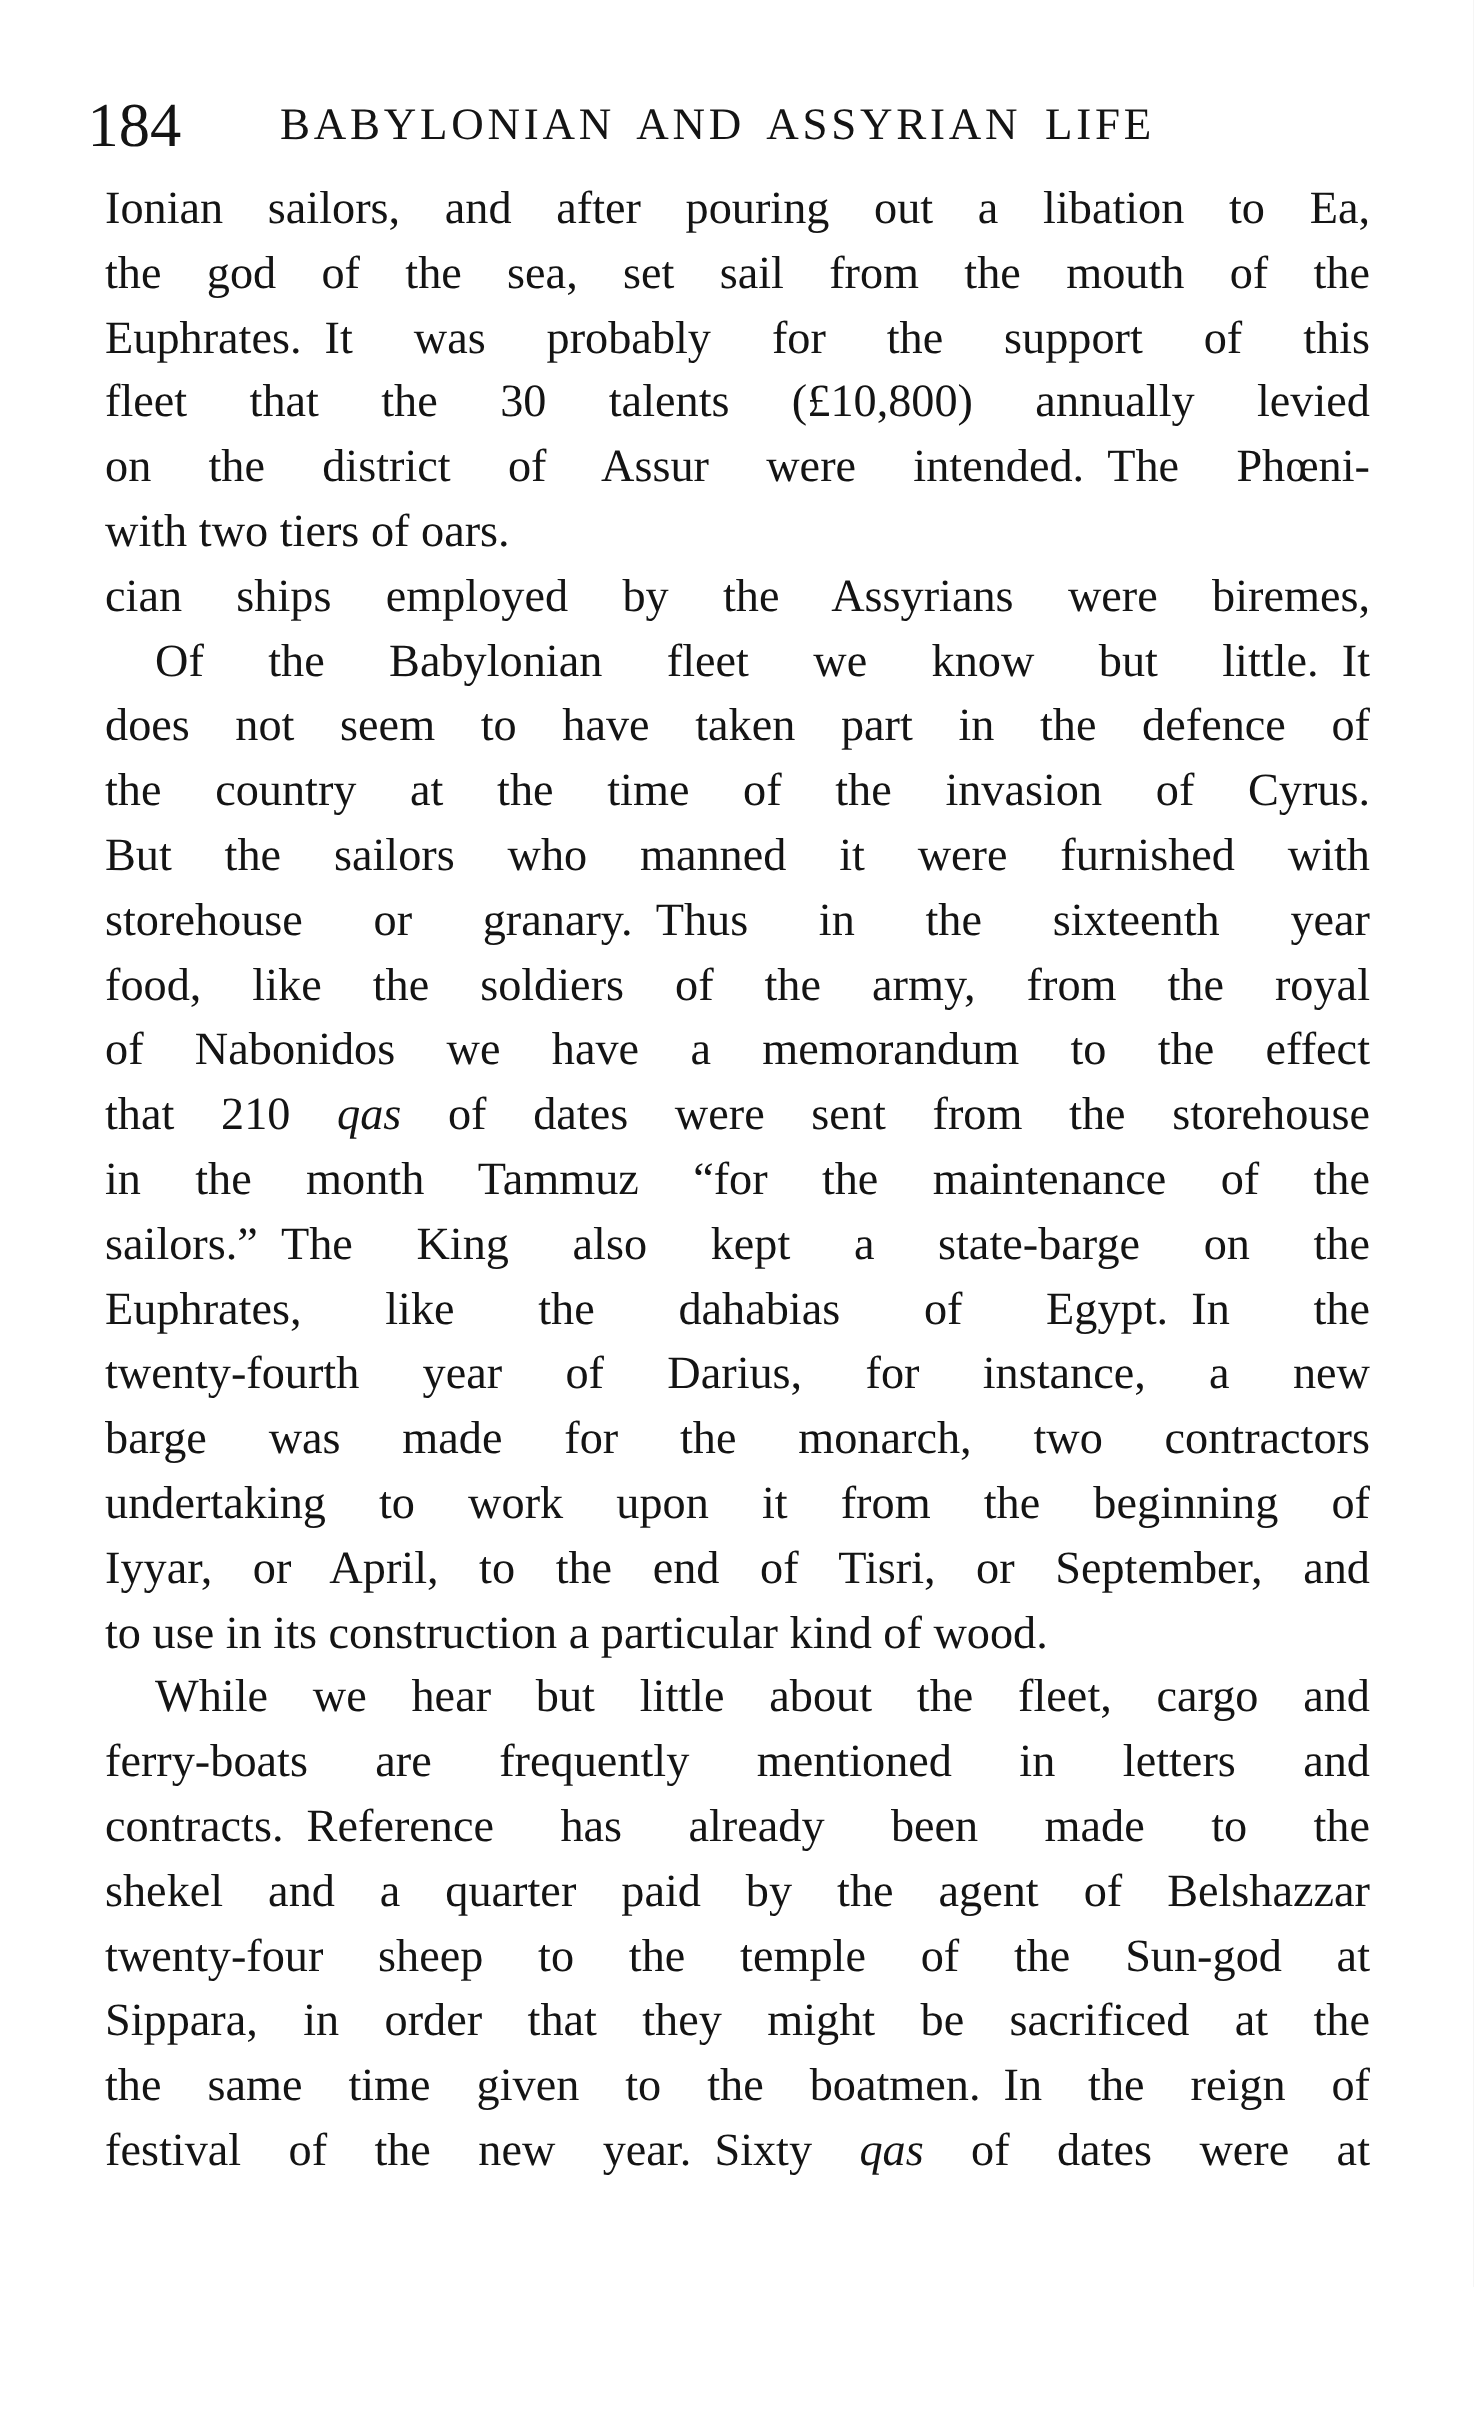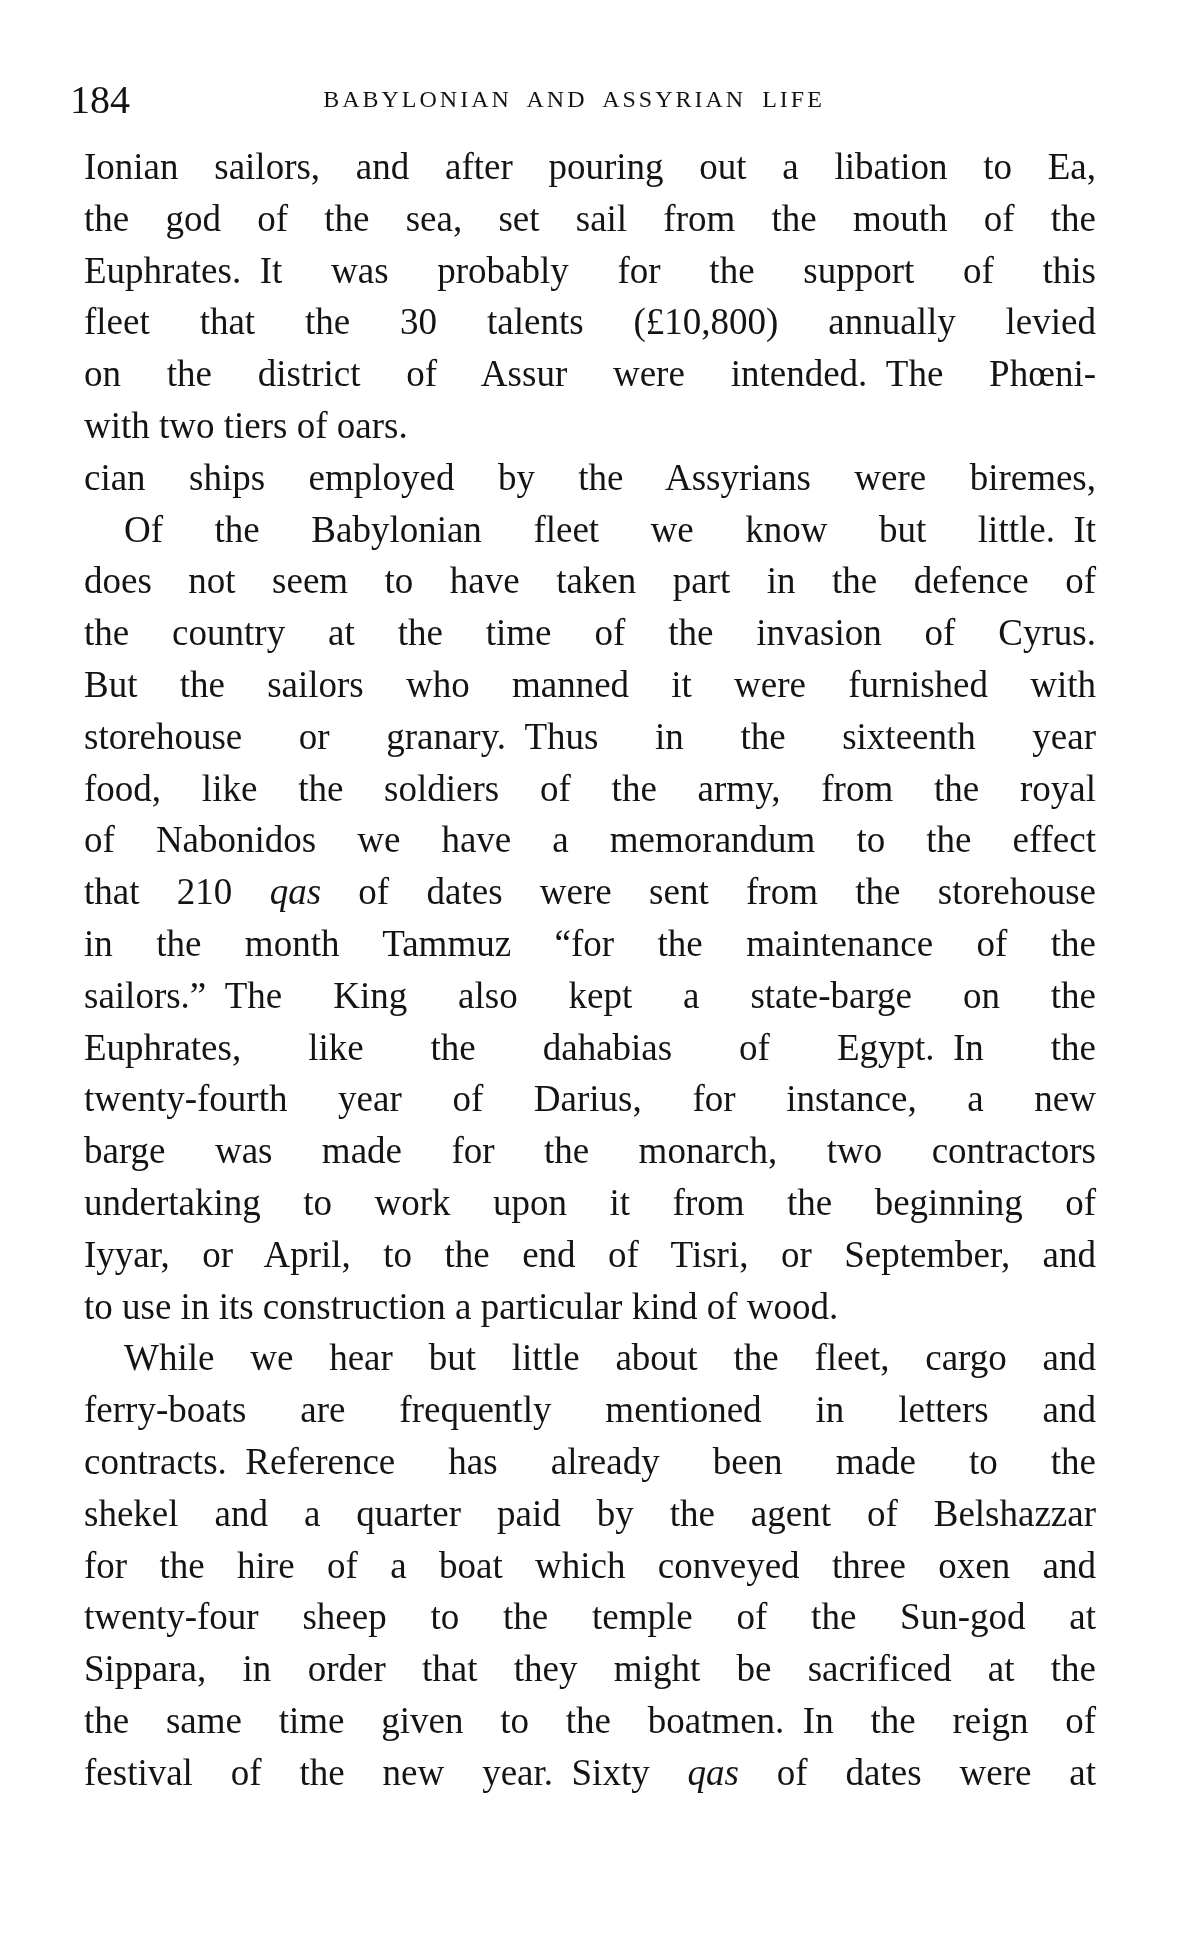--- a/index.html
+++ b/index.html
@@ -21,31 +21,31 @@
     position: absolute;
     top: 74px;
     left: 68px;
     width: 1012px;
     height: 48px;
   }
   .page-number {
     position: absolute;
     left: 2px;
     bottom: 0;
-    font-size: 40px;
+    font-size: 50px;
     line-height: 44px;
     font-weight: normal;
   }
   .running-title {
     position: absolute;
     left: 0;
     right: 0;
     bottom: 3px;
     text-align: center;
-    font-size: 24px;
+    font-size: 36px;
     line-height: 40px;
     letter-spacing: 3px;
     word-spacing: 7px;
   }
   .body-text {
     position: absolute;
     top: 141px;
     left: 84px;
     width: 1012px;
     font-size: 37px;
@@ -98,20 +98,19 @@
     <div class="line">Euphrates, like the dahabias of Egypt. In the</div>
     <div class="line">twenty-fourth year of Darius, for instance, a new</div>
     <div class="line">barge was made for the monarch, two contractors</div>
     <div class="line">undertaking to work upon it from the beginning of</div>
     <div class="line">Iyyar, or April, to the end of Tisri, or September, and</div>
     <div class="line end">to use in its construction a particular kind of wood.</div>
     <div class="line indent">While we hear but little about the fleet, cargo and</div>
     <div class="line">ferry-boats are frequently mentioned in letters and</div>
     <div class="line">contracts. Reference has already been made to the</div>
     <div class="line">shekel and a quarter paid by the agent of Belshazzar</div>
-    <div class="line">for the hire of a boat which conveyed three oxen and</div>
     <div class="line">twenty-four sheep to the temple of the Sun-god at</div>
     <div class="line">Sippara, in order that they might be sacrificed at the</div>
     <div class="line">the same time given to the boatmen. In the reign of</div>
     <div class="line">festival of the new year. Sixty <i>qas</i> of dates were at</div>
   </div>
 
 </div>
 
 </body></html>

